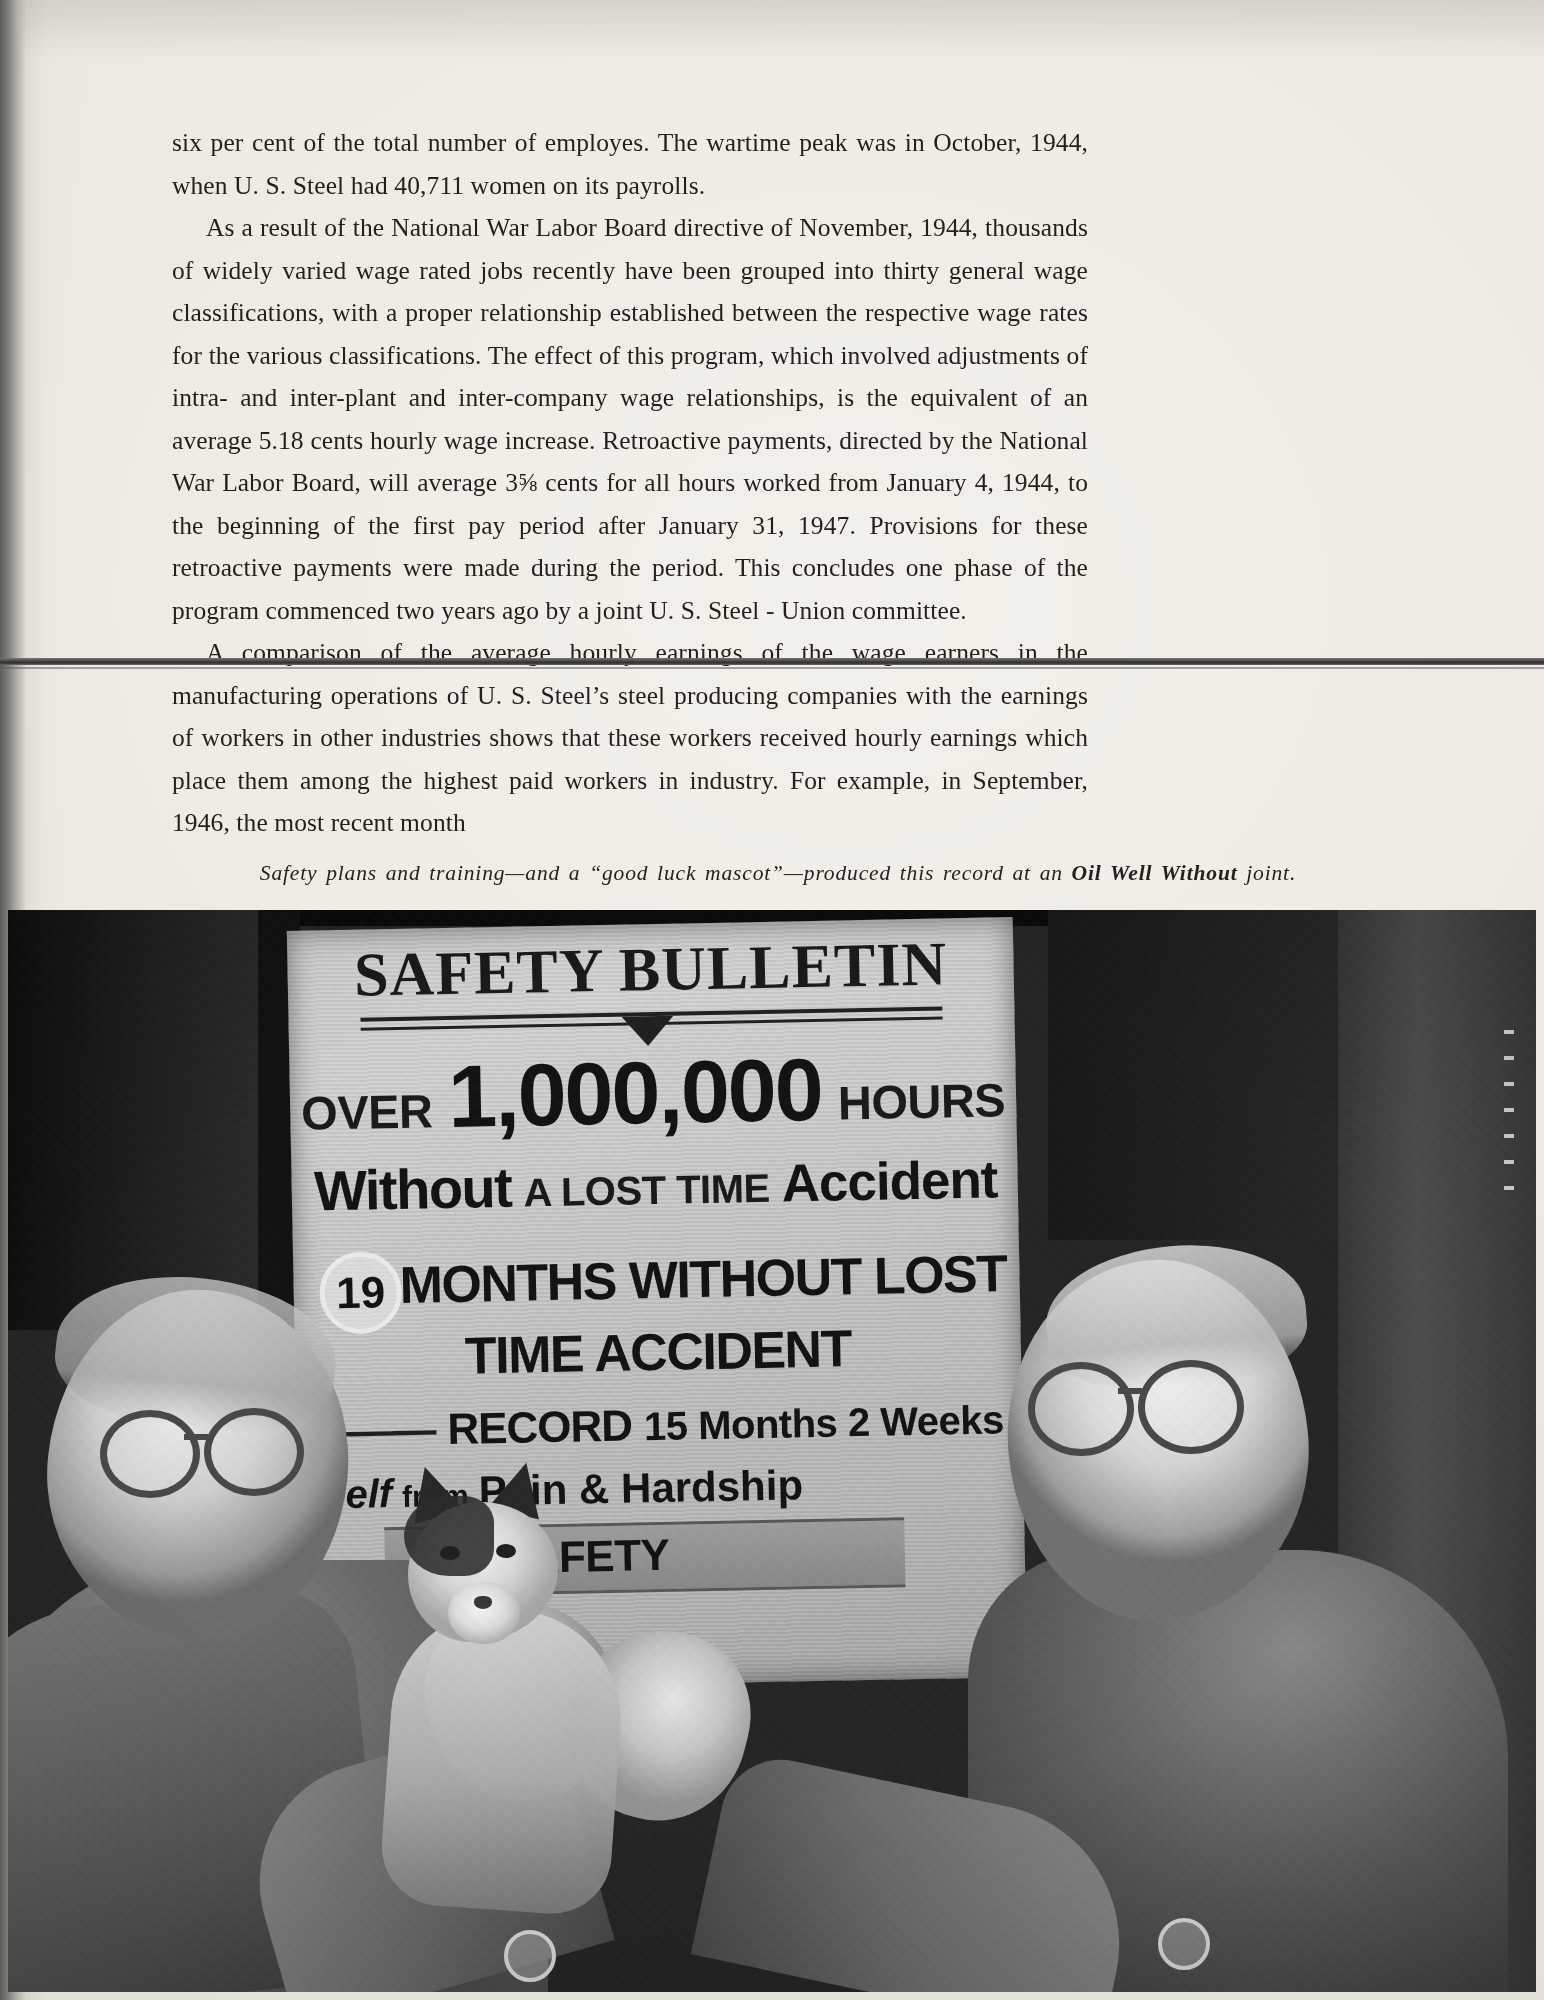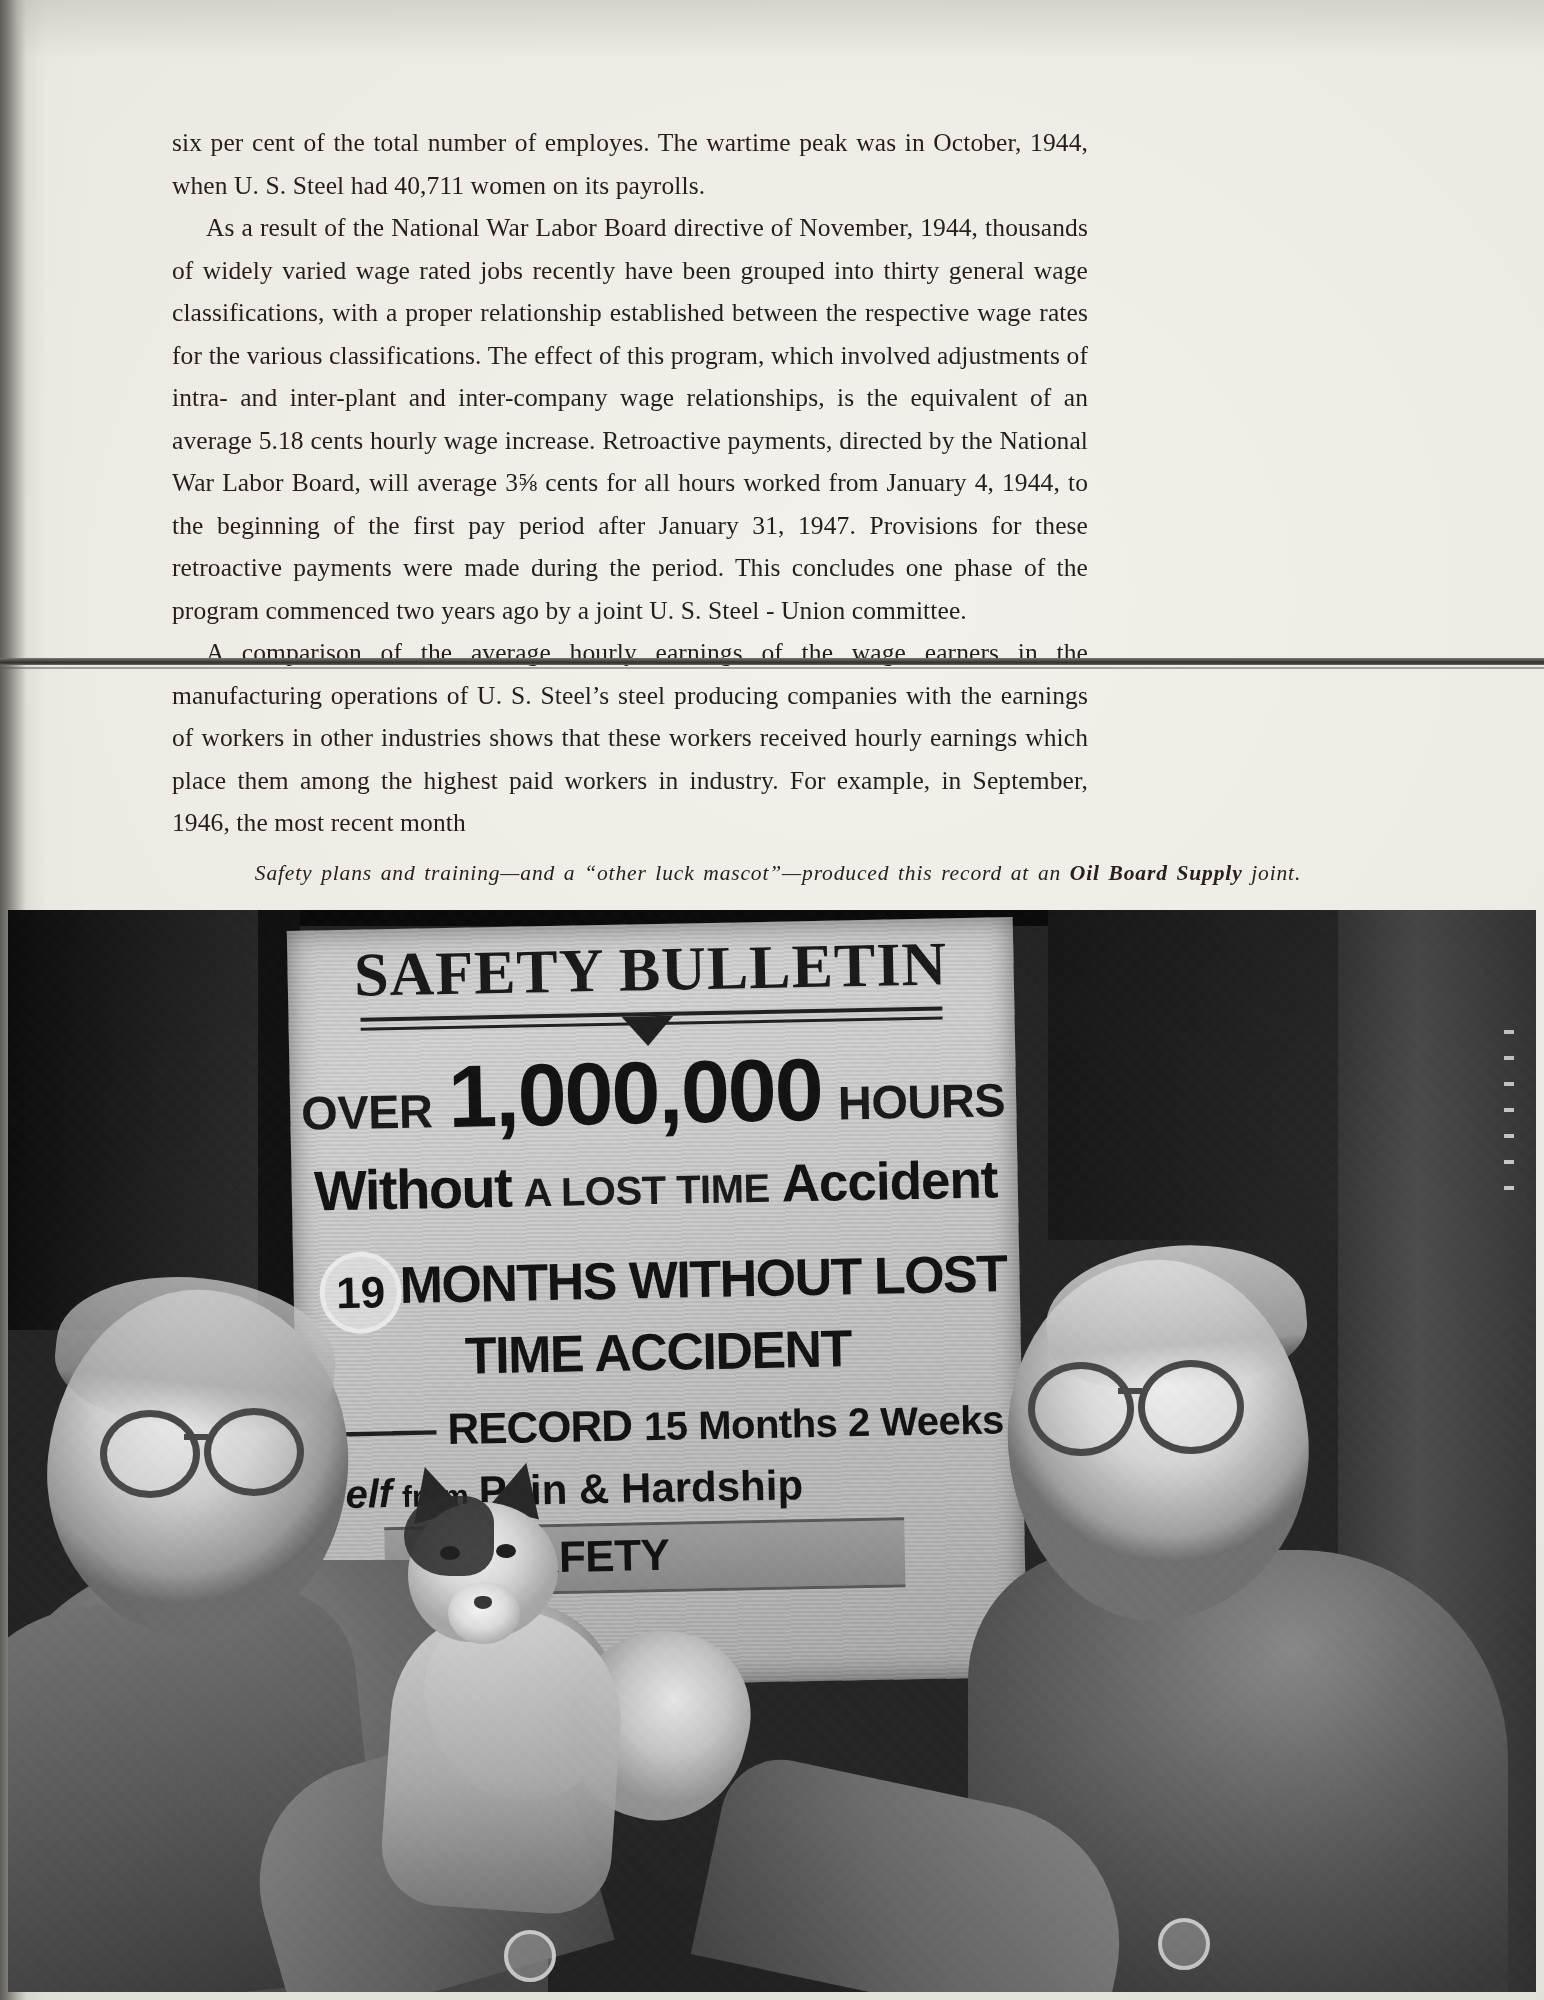--- a/index.html
+++ b/index.html
@@ -336,21 +336,21 @@
     <p class="para">six per cent of the total number of employes.  The wartime peak was in October, 1944, when U. S. Steel had 40,711 women on its payrolls.</p>
     <p class="para">As a result of the National War Labor Board directive of November, 1944, thousands of widely varied wage rated jobs recently have been grouped into thirty general wage classifications, with a proper relationship established between the respective wage rates for the various classifications.  The effect of this program, which involved adjustments of intra- and inter-plant and inter-company wage relationships, is the equivalent of an average 5.18 cents hourly wage increase.  Retroactive payments, directed by the National War Labor Board, will average 3⅝ cents for all hours worked from January 4, 1944, to the beginning of the first pay period after January 31, 1947.  Provisions for these retroactive payments were made during the period.  This concludes one phase of the program commenced two years ago by a joint U. S. Steel - Union committee.</p>
     <p class="para">A comparison of the average hourly earnings of the wage earners in the manufacturing operations of U. S. Steel’s steel producing companies with the earnings of workers in other industries shows that these workers received hourly earnings which place them among the highest paid workers in industry.  For example, in September, 1946, the most recent month</p>
   </div>
 
   <div id="rule-wrap">
     <div id="rule-thick"></div>
     <div id="rule-thin"></div>
   </div>
 
-  <div id="caption"><span>Safety plans and training—and a “other luck mascot”—produced this record at an </span><b>Oil Board Supply</b><span> joint.</span></div>
+  <div id="caption"><span>Safety plans and training—and a “good luck mascot”—produced this record at an </span><b>Oil Well Without</b><span> joint.</span></div>
 
   <div id="photo">
 
     <div class="wall" id="wall-top"></div>
     <div class="wall" id="wall-left"></div>
     <div class="wall" id="wall-mid"></div>
     <div class="wall" id="wall-right"></div>
     <div class="wall" id="wall-far-right"></div>
 
     <div id="poster">

